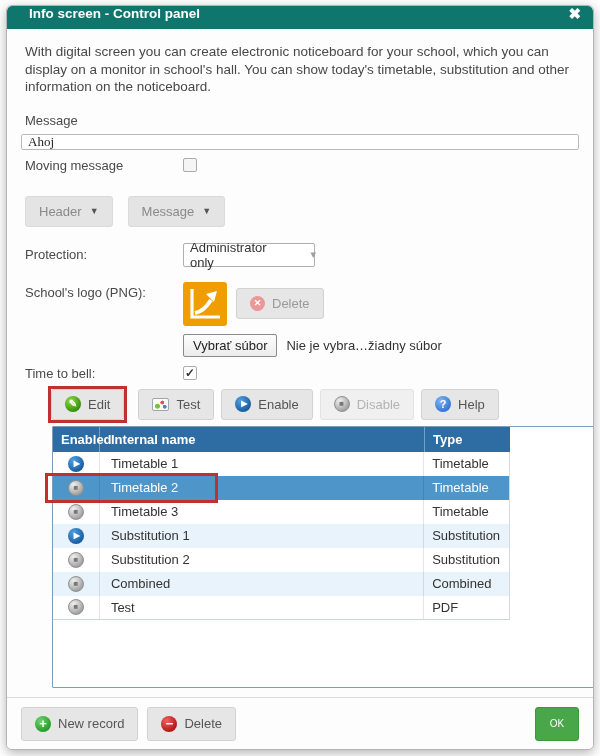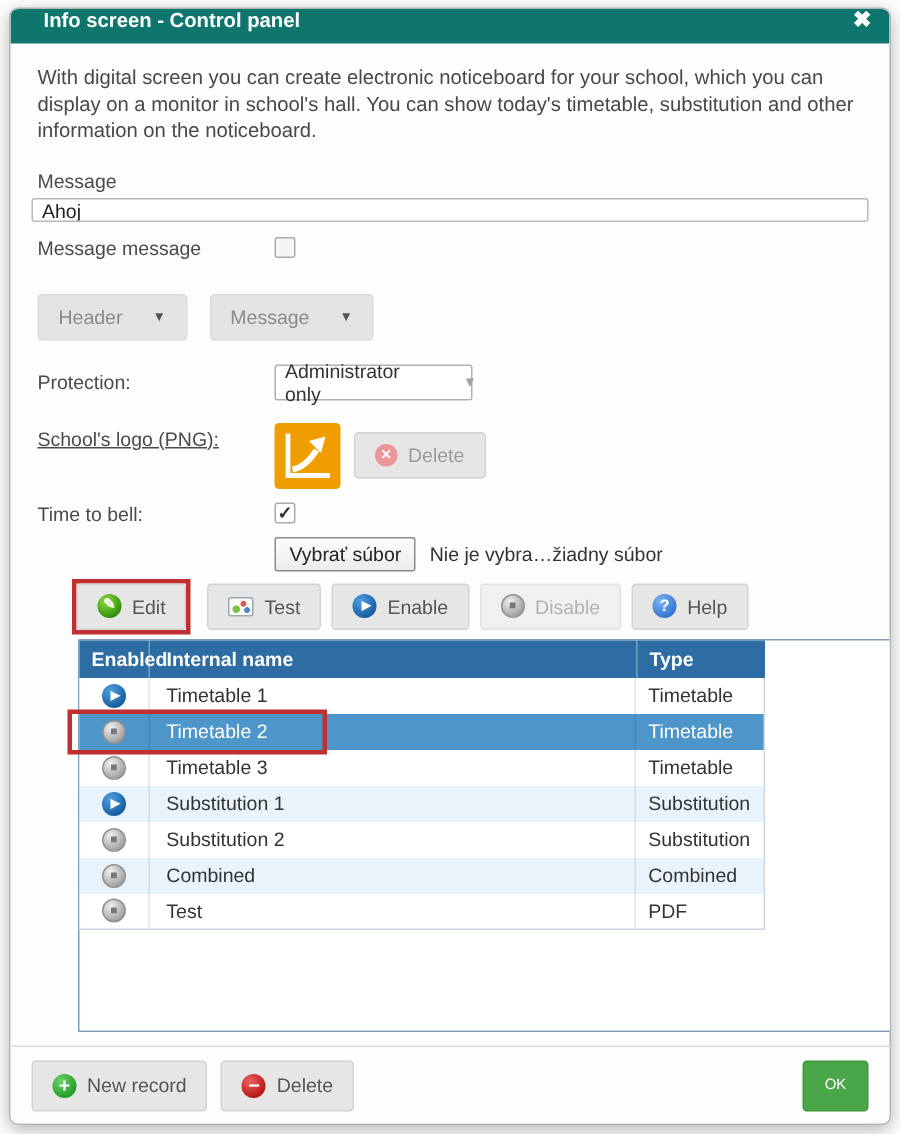--- a/index.html
+++ b/index.html
@@ -13,34 +13,34 @@
     height: 23px; background: #0f766e; border-radius: 5px 5px 0 0;
     display: flex; padding: 0 12px;
   }
   .titlebar .title { color: #fff; font-size: 13.5px; font-weight: bold; margin-left: 10px; }
   .titlebar .close { margin-left: auto; color: #fff; font-size: 15px; font-weight: bold; cursor: pointer; line-height: 1; }
   .body { padding: 12px 14px 0 14px; }
   .desc { font-size: 13.5px; color: #484848; line-height: 1.3; margin: 2px 2px 0 4px; }
   .lbl { font-size: 13px; color: #4a4a4a; margin: 17px 0 4px 4px; }
   .msg-input {
     width: 100%; height: 16px; border: 1px solid #b9b9b9; border-radius: 2px;
-    font-family: Liberation Sans, sans-serif; font-size: 13px; color: #222; padding: 0 6px; background: #fff;
+    font-family: Liberation Serif, serif; font-size: 13px; color: #222; padding: 0 6px; background: #fff;
   }
   .frow { display: flex; align-items: center; margin-left: 4px; }
   .frow .flabel { width: 158px; flex: 0 0 158px; font-size: 13px; color: #4a4a4a; }
   .checkbox {
     width: 14px; height: 14px; border: 1px solid #ababab; background: #f5f5f5; border-radius: 2px;
     display: inline-flex; align-items: center; justify-content: center;
     font-size: 12px; font-weight: bold; color: #333; line-height: 1;
   }
   .checkbox.checked { background: #fff; }
   .gray-dd {
     background: #e4e4e4; border: 1px solid #dadada; border-radius: 3px;
     color: #8a8a8a; font-size: 13px; padding: 7px 13px; margin-right: 15px;
-    display: inline-flex; align-items: center; gap: 20px; cursor: pointer;
+    display: inline-flex; align-items: center; gap: 8px; cursor: pointer;
     font-family: "Liberation Sans", sans-serif;
   }
   .gray-dd .dd-arrow { font-size: 9px; color: #555; }
   .select-box {
     width: 132px; height: 24px; background: #fff; border: 1px solid #b0b0b0; border-radius: 2px;
     display: inline-flex; align-items: center; padding: 0 6px; font-size: 13px; color: #333; gap: 44px;
   }
   .select-box .sel-arrow { margin-left: auto; color: #a0a0a0; font-size: 11px; }
   .logo-box {
     width: 44px; height: 44px; background: #f09d00; border-radius: 3px; flex: 0 0 44px;
@@ -122,21 +122,21 @@
     <span class="close">✖</span>
   </div>
 
   <div class="body">
     <p class="desc">With digital screen you can create electronic noticeboard for your school, which you can display on a monitor in school's hall. You can show today's timetable, substitution and other information on the noticeboard.</p>
 
     <div class="lbl">Message</div>
     <input class="msg-input" value="Ahoj" style="">
 
     <div class="frow" style="margin-top:8px;">
-      <span class="flabel">Message message</span>
+      <span class="flabel">Moving message</span>
       <span class="checkbox"></span>
     </div>
 
     <div class="frow" style="margin-top:23px;">
       <button class="gray-dd">
         <span>Header</span>
         <span class="dd-arrow">▼</span>
       </button>
       <button class="gray-dd">
         <span>Message</span>
@@ -146,43 +146,43 @@
 
     <div class="frow" style="margin-top:16px;">
       <span class="flabel">Protection:</span>
       <span class="select-box">
         <span>Administrator only</span>
         <span class="sel-arrow">▾</span>
       </span>
     </div>
 
     <div class="frow" style="margin-top:15px; align-items:flex-start;">
-      <span class="flabel" style="padding-top:3px;text-decoration:underline;">School's logo (PNG):</span>
+      <span class="flabel" style="padding-top:3px;">School's logo (PNG):</span>
       <span class="logo-box">
         <svg width="36" height="36" viewBox="0 0 36 36">
           <path d="M5 3 L5 31 L33 31" stroke="#fff" stroke-width="3.2" fill="none"></path>
           <path d="M8 27 C 14 26, 19 22, 24 14" stroke="#fff" stroke-width="4" fill="none"></path>
           <polygon points="19,8 30,5 27,16" fill="#fff"></polygon>
         </svg>
       </span>
       <button class="btn" style="margin-left:9px; margin-top:6px; color:#9a9a9a;">
         <span class="cicon icon-delx">✕</span>
         <span>Delete</span>
       </button>
     </div>
 
-    <div class="frow" style="margin-top:9px;">
-      <span class="flabel">Time to bell:</span>
-      <span class="checkbox checked">✓</span>
-    </div>
-
     <div class="frow" style="margin-top:8px;">
       <span class="flabel"></span>
       <button class="file-btn">Vybrať súbor</button>
       <span class="file-status">Nie je vybra…žiadny súbor</span>
+    </div>
+
+    <div class="frow" style="margin-top:9px;">
+      <span class="flabel">Time to bell:</span>
+      <span class="checkbox checked">✓</span>
     </div>
 
     <div class="toolbar">
       <span class="red-wrap">
         <button class="btn">
           <span class="cicon icon-edit">✎</span>
           <span>Edit</span>
         </button>
       </span>
       <button class="btn">

